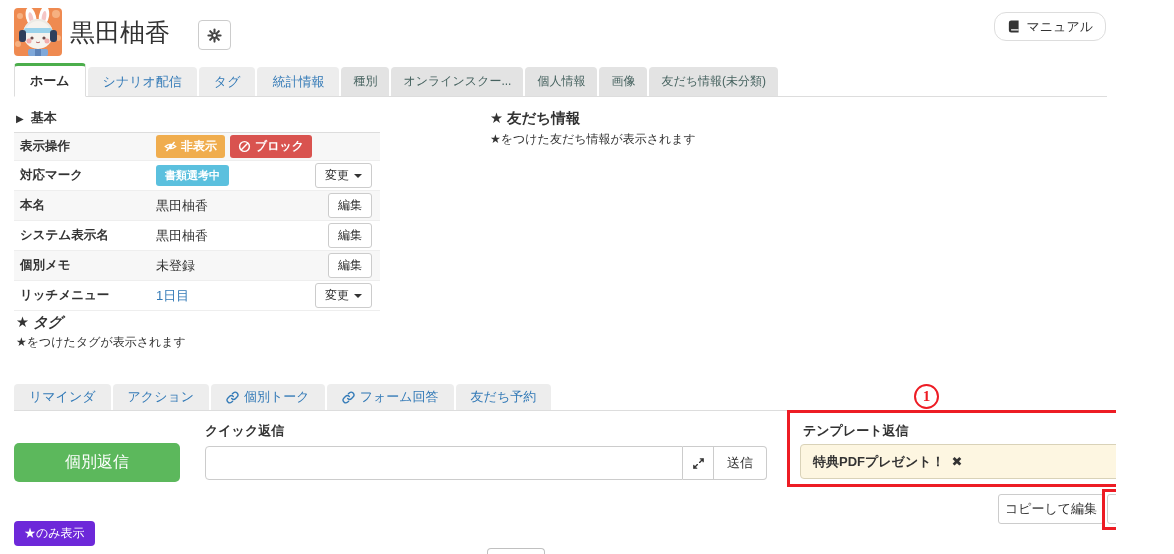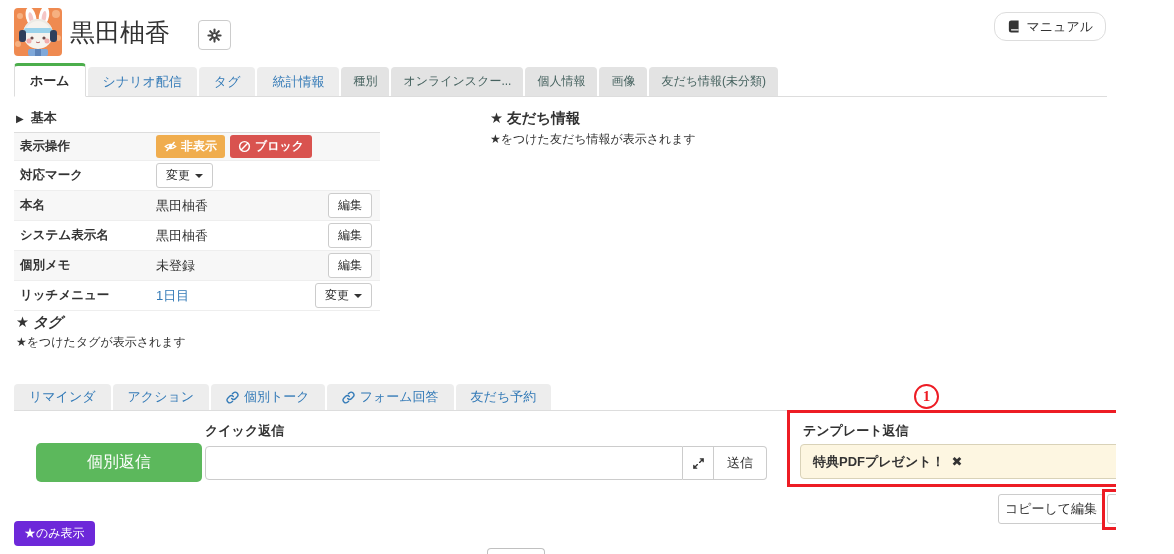--- a/index.html
+++ b/index.html
@@ -43,21 +43,21 @@
   .mini-btn { background:#fff; border:1px solid #ccc; border-radius:3px; padding:3px 9px; font-size:12px;
     color:#333; display:inline-flex; align-items:center; gap:5px; cursor:pointer; flex:none; }
   .caret-down { width:0; height:0; border-left:4px solid transparent; border-right:4px solid transparent; border-top:4px solid #333; }
   .link { color:#337ab7; cursor:pointer; text-decoration:none; }
 
   .section-title { position:absolute; font-size:14.5px; font-weight:bold; color:#333; }
   .section-note { position:absolute; font-size:12px; color:#333; }
 
   
   .reply-btn { position:absolute; left:14px; top:443px; width:166px; height:39px; background:#5cb85c; color:#fff;
-    border:none; border-radius:5px; font-size:16px; display:flex; align-items:center; justify-content:center; cursor:pointer;margin-left:22px; }
+    border:none; border-radius:5px; font-size:16px; display:flex; align-items:center; justify-content:center; cursor:pointer; }
   .qr-label { position:absolute; left:205px; top:422px; font-size:13px; font-weight:bold; }
   .input-group { position:absolute; left:205px; top:446px; display:flex; height:34px; }
   .qr-input { width:478px; height:34px; border:1px solid #ccc; border-radius:4px 0 0 4px; padding:0 10px; font-size:13px; outline:none; }
   .ig-btn { height:34px; background:#fff; border:1px solid #ccc; border-left:none; display:flex; align-items:center;
     justify-content:center; font-size:13px; color:#333; cursor:pointer; }
   .ig-expand { width:31px; }
   .ig-send { width:53px; border-radius:0 4px 4px 0; }
 
   
   .anno-box { position:absolute; border:3px solid #ed1c24; background:transparent; }
@@ -175,20 +175,23 @@
               <circle cx="8" cy="8" r="6" fill="none" stroke="#fff" stroke-width="1.8"></circle>
               <line x1="3.8" y1="12.2" x2="12.2" y2="3.8" stroke="#fff" stroke-width="1.8"></line>
             </svg>
           </span>
           <span>ブロック</span>
         </span>
       </div>
     </div>
     <div class="bt-row">
       <div class="bt-label">対応マーク</div>
+      <div class="bt-value">
+        <span class="badge badge-mark">書類選考中</span>
+      </div>
       <button class="mini-btn">
         <span>変更</span>
         <span class="caret-down"></span>
       </button>
     </div>
     <div class="bt-row striped">
       <div class="bt-label">本名</div>
       <div class="bt-value">黒田柚香</div>
       <button class="mini-btn">編集</button>
     </div>

